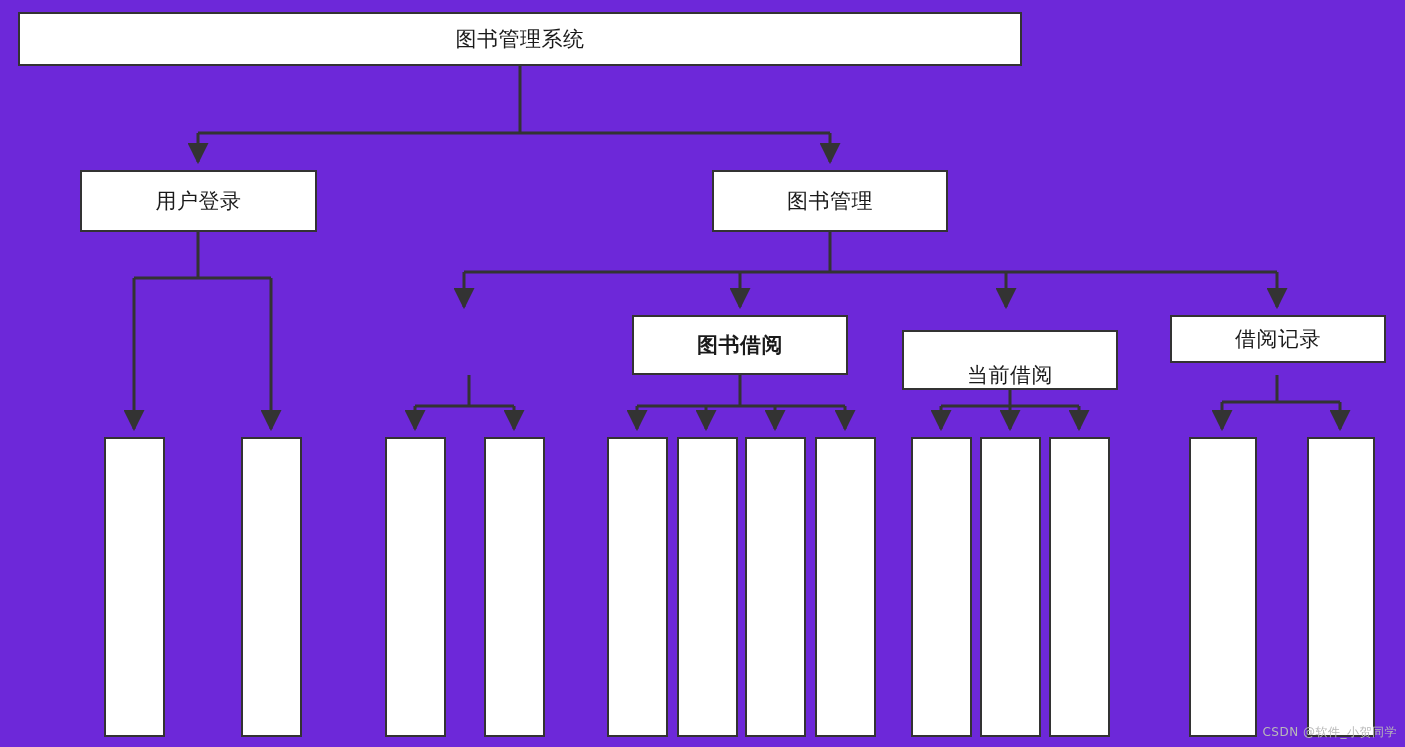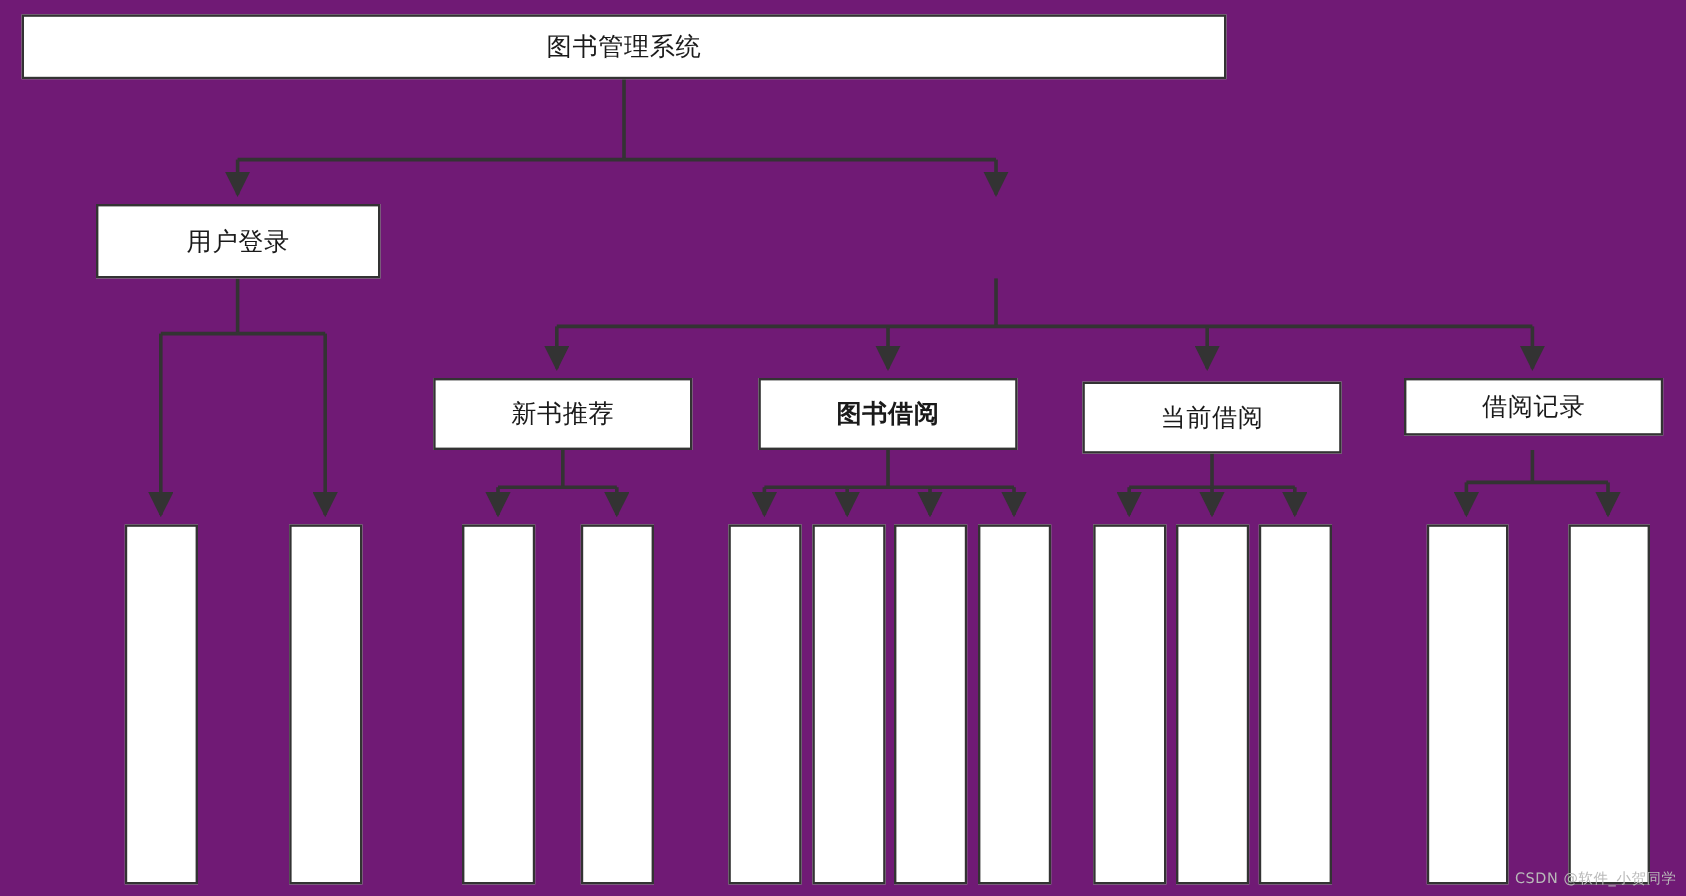--- a/index.html
+++ b/index.html
@@ -9,21 +9,21 @@
     background: #ffffff;
   }
   body {
     font-family: "DejaVu Sans", "Liberation Sans", sans-serif;
     color: #1a1a1a;
   }
   #canvas {
     position: relative;
     width: 1405px;
     height: 747px;
-    background: #701a75;
+    background: #6d28d9;
     overflow: hidden;
   }
   #edges {
     position: absolute;
     left: 0;
     top: 0;
     width: 1405px;
     height: 747px;
     pointer-events: none;
   }
@@ -128,30 +128,30 @@
   </svg>
 
   <div class="node root" style="left:18px; top:12px; width:1004px; height:54px;">
     <span class="node-label">图书管理系统</span>
   </div>
 
   <div class="node" style="left:80px; top:170px; width:237px; height:62px;">
     <span class="node-label">用户登录</span>
   </div>
 
-
-  <div class="node" style="left:361px; top:315px; width:216px; height:60px;">
-    <span class="node-label">新书推荐</span>
-  </div>
+  <div class="node" style="left:712px; top:170px; width:236px; height:62px;">
+    <span class="node-label">图书管理</span>
+  </div>
+
 
   <div class="node" style="left:632px; top:315px; width:216px; height:60px;font-weight:bold;">
     <span class="node-label">图书借阅</span>
   </div>
 
-  <div class="node" style="left:902px; top:318px; width:216px; height:60px;">
+  <div class="node" style="left:902px; top:330px; width:216px; height:60px;align-items:flex-end;">
     <span class="node-label">当前借阅</span>
   </div>
 
   <div class="node" style="left:1170px; top:315px; width:216px; height:48px;">
     <span class="node-label">借阅记录</span>
   </div>
 
   <div class="node leaf" style="left:104px; top:437px; width:61px; height:300px;">
     <span class="node-label">用户登录</span>
   </div>

